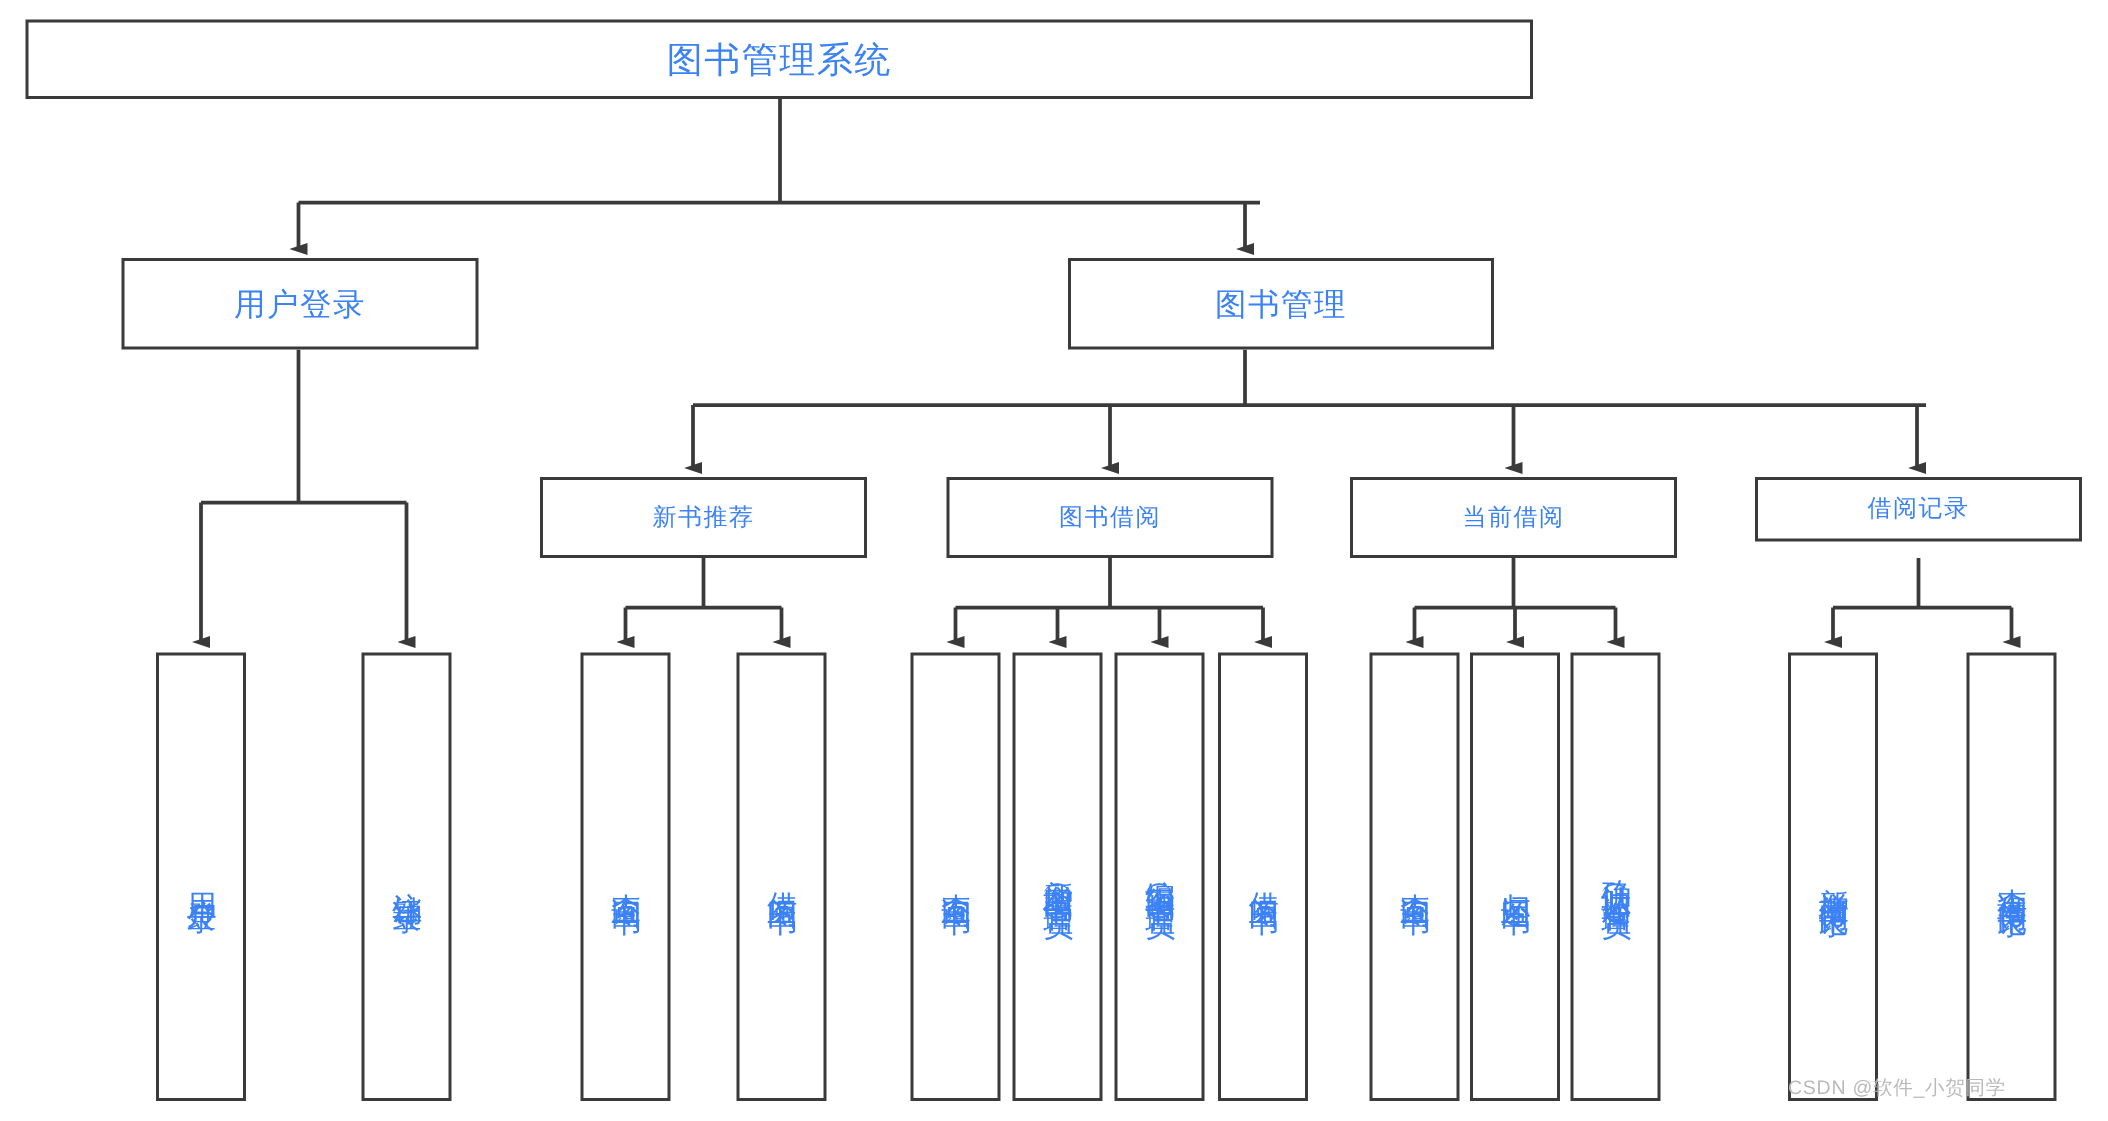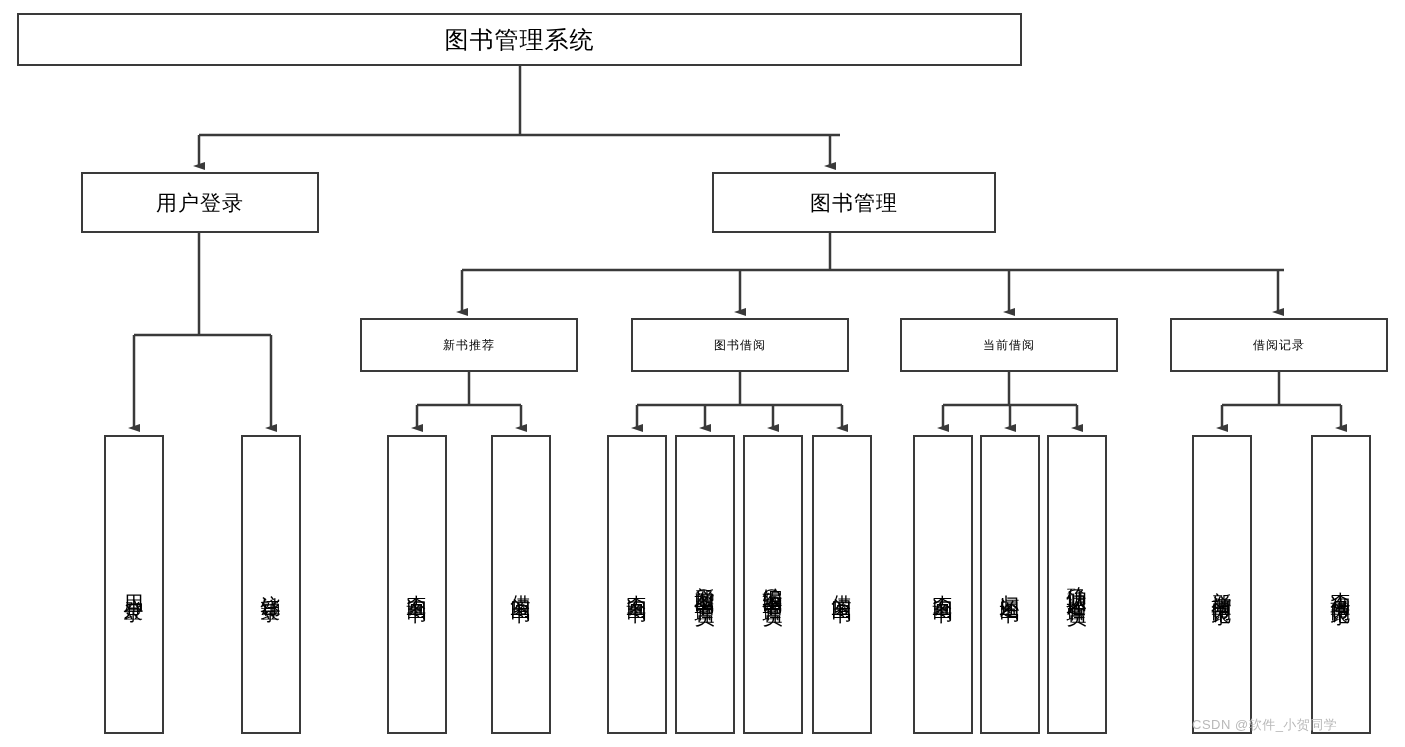--- a/index.html
+++ b/index.html
@@ -28,30 +28,30 @@
     pointer-events: none;
   }
   .node {
     position: absolute;
     box-sizing: border-box;
     background: #ffffff;
     border: 2px solid #3a3a3a;
     display: flex;
     align-items: center;
     justify-content: center;
-    color: #000000;
+    color: #3b82f6;
   }
   .node.root {
     font-size: 24px;
   }
   .node.level2 {
     font-size: 21px;
   }
   .node.level3 {
-    font-size: 12px;
+    font-size: 16px;
   }
   .node.leaf {
     font-size: 20px;
     padding: 6px 0;
     align-items: center;
   }
   .vlabel {
     writing-mode: vertical-rl;
     text-orientation: upright;
     letter-spacing: 3px;
@@ -140,21 +140,21 @@
 
   <div class="node level3" style="left:360px; top:318px; width:218px; height:54px;">
     <span class="hlabel">新书推荐</span>
   </div>
   <div class="node level3" style="left:900px; top:318px; width:218px; height:54px;">
     <span class="hlabel">当前借阅</span>
   </div>
   <div class="node level3" style="left:631px; top:318px; width:218px; height:54px;">
     <span class="hlabel">图书借阅</span>
   </div>
-  <div class="node level3" style="left:1170px; top:318px; width:218px; height:54px;">
+  <div class="node level3" style="left:1170px; top:318px; width:218px; height:43px;">
     <span class="hlabel">借阅记录</span>
   </div>
 
   <div class="node leaf" style="left:104px; top:435px; width:60px; height:299px;">
     <span class="vlabel">用户登录</span>
   </div>
   <div class="node leaf" style="left:241px; top:435px; width:60px; height:299px;">
     <span class="vlabel">注销登录</span>
   </div>
 

